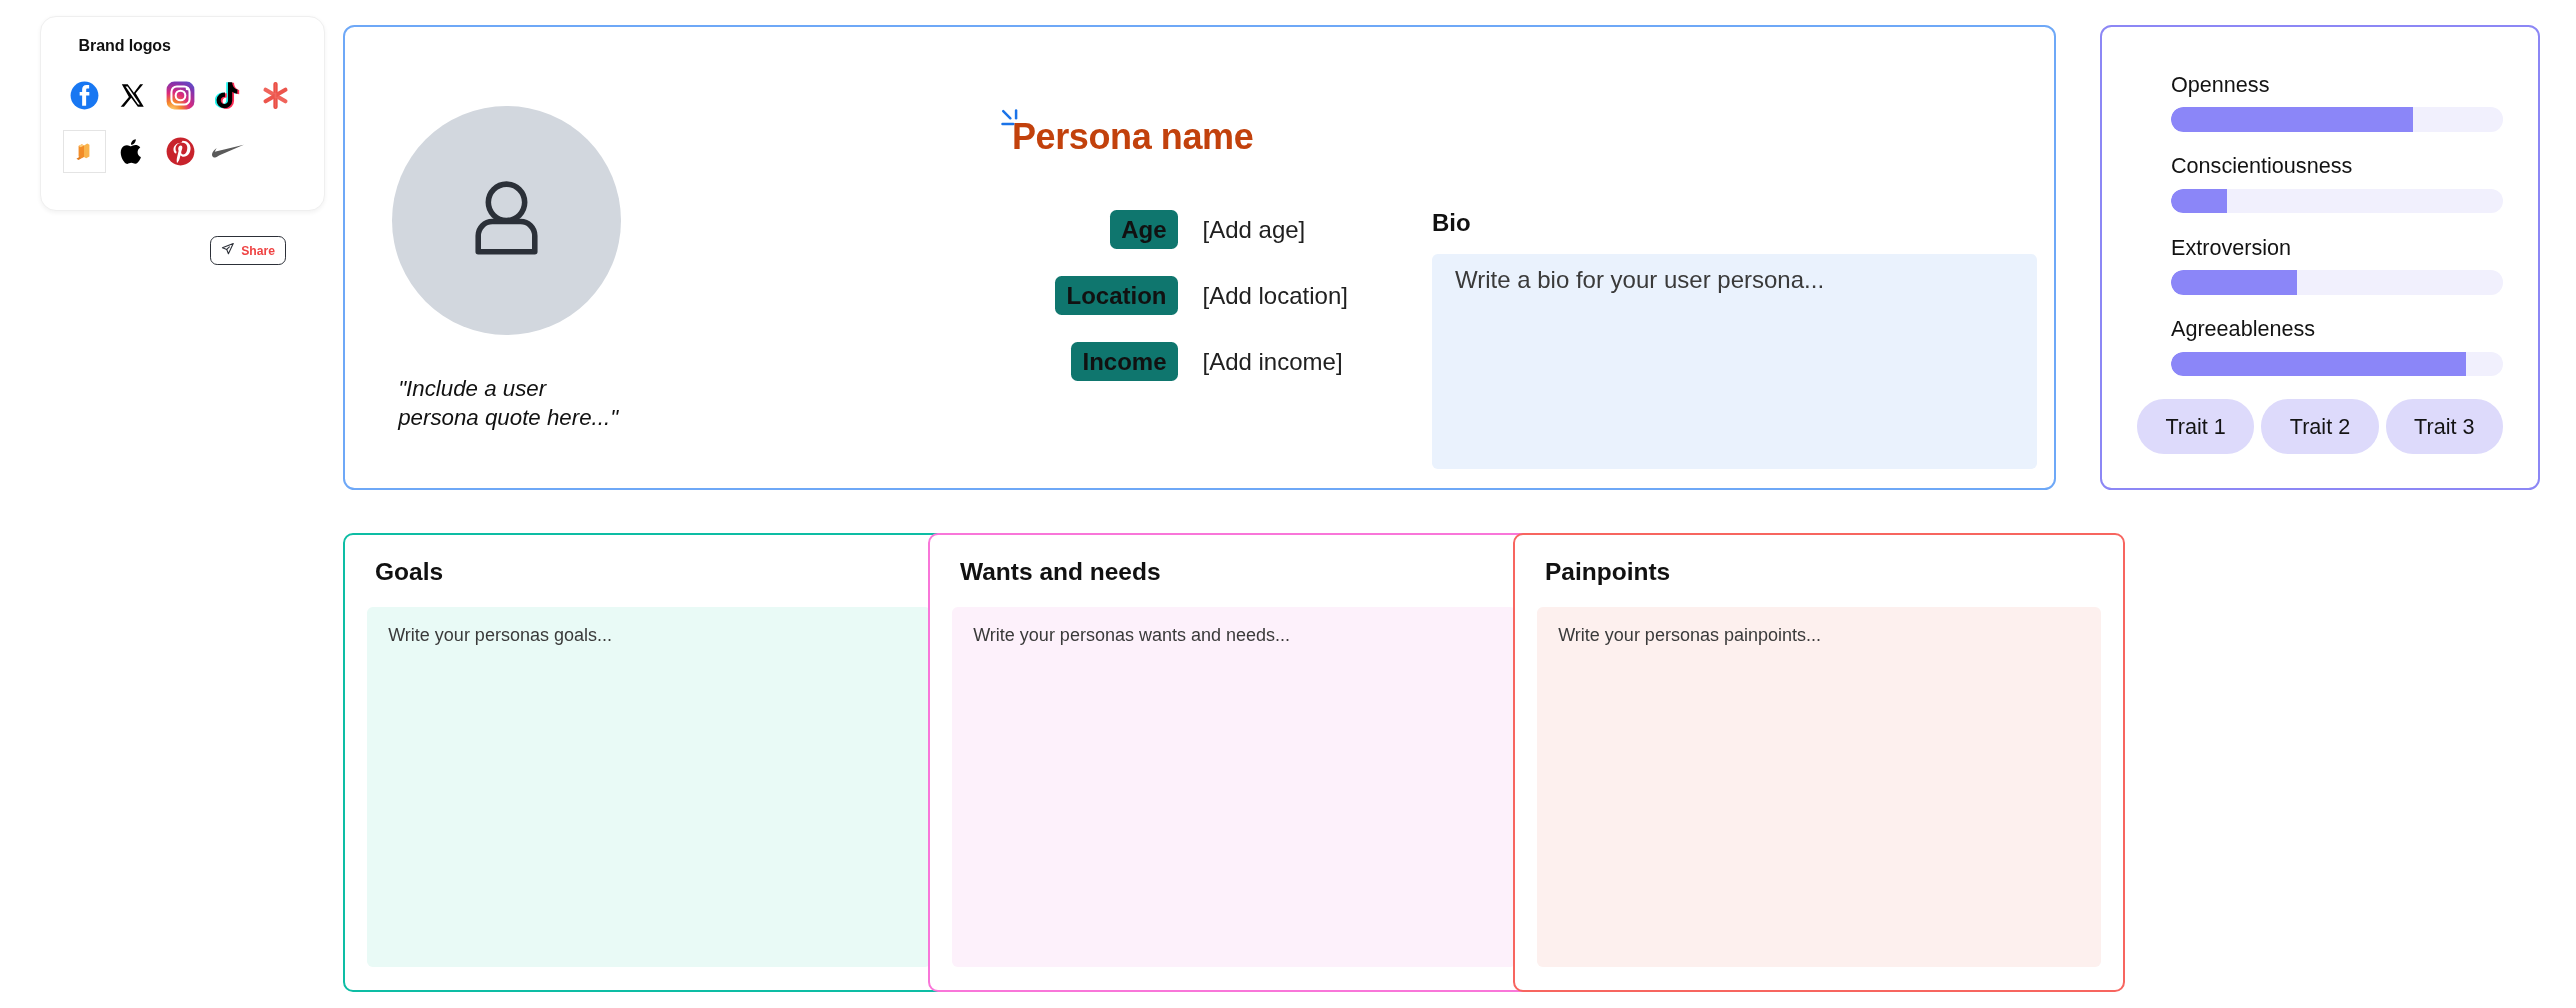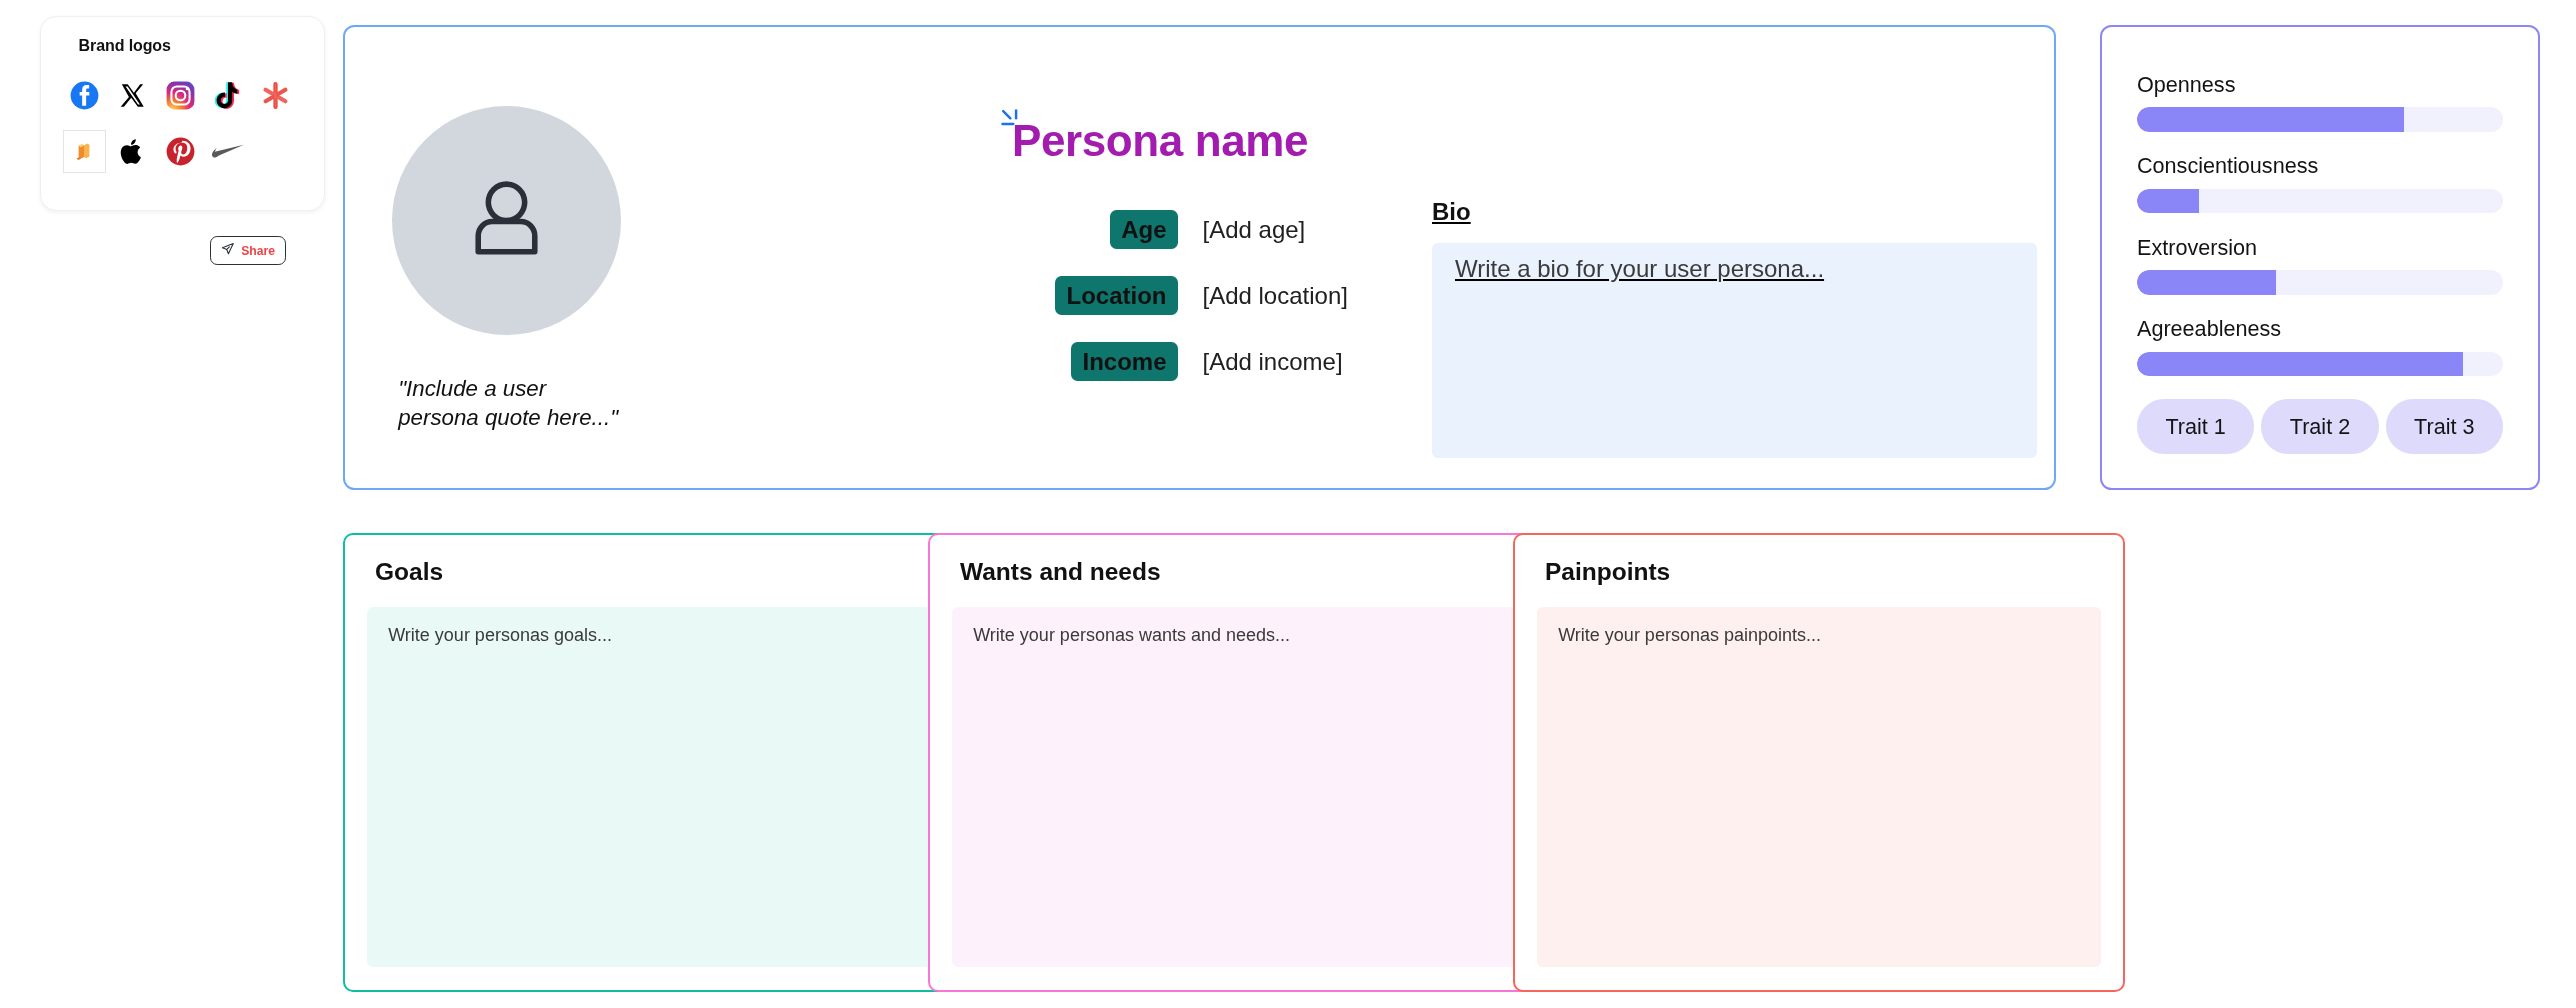--- a/index.html
+++ b/index.html
@@ -38,55 +38,55 @@
     display:flex; align-items:center; justify-content:center; margin:0 auto;
   }
   #persona-quote {
     margin-top:40px; font-size:22.3px; font-style:italic; color:#111; line-height:1.28;
     text-align:left; padding-left:7.2px;
   }
 
   
   #name-wrap { position:absolute; left:667px; top:92px; display:flex; align-items:flex-start; }
   #cursor-mark { position:absolute; left:-11.5px; top:-10px; }
-  #persona-name { font-size:44px; font-weight:700; color:#a21caf; letter-spacing:-0.4px; line-height:1; }
+  #persona-name { font-size:36px; font-weight:700; color:#c2410c; letter-spacing:-0.4px; line-height:1; }
 
   
   #attr-table { position:absolute; left:667px; top:180px; width:404px; }
   .attr-row { display:flex; align-items:center; height:45px; margin-bottom:21px; }
   .attr-row:last-child { margin-bottom:0; }
   .attr-label-wrap { width:166px; display:flex; justify-content:flex-end; }
   .attr-label {
     background:#0f766e; border-radius:6.5px; padding:5.8px 11.5px;
     font-size:24px; font-weight:700; color:#111; white-space:nowrap; cursor:pointer;
   }
   .attr-value { margin-left:24.5px; font-size:24px; color:#202020; white-space:nowrap; cursor:text; }
 
   
-  #bio-block { position:absolute; left:1087px; top:171px; width:605px;text-decoration:underline; }
+  #bio-block { position:absolute; left:1087px; top:182px; width:605px; }
   #bio-title { font-size:24px; font-weight:700; color:#111; }
   #bio-box {
     margin-top:16.6px; width:605px; height:215px; background:#eaf2fd; border-radius:5.8px;
     padding:12px 23px; font-size:24px; color:#3a3a3a; cursor:text;
   }
 
   
   #fav-block { position:absolute; left:1751px; top:173px; width:252px; text-align:center; }
   #fav-title { font-size:24px; font-weight:700; color:#111; display:inline-block; padding-bottom:6.5px; }
   #fav-underline { width:126px; height:4.3px; background:#2f7ff0; margin:0 auto; border-radius:1.4px; }
   #fav-icons { margin-top:24.5px; display:flex; justify-content:space-between; align-items:center; padding:0 5.8px; }
   #fav-icons .fav-cell { width:58px; height:58px; display:flex; align-items:center; justify-content:center; cursor:pointer; }
 
   
   #traits-panel {
     position:absolute; left:2100px; top:25px; width:440px; height:465px;
     border:2.2px solid #8c87f5; border-radius:11.5px; background:#fff;
     padding:45px 35px 0 35px;
   }
-  .trait-row { margin-bottom:21.6px; }
+  .trait-row { margin-bottom:21.6px;margin-left:34px; }
   .trait-name { font-size:21.6px; color:#131313; margin-bottom:9.4px; }
   .trait-track { width:100%; height:24.5px; background:#f1f0fd; border-radius:12.2px; overflow:hidden; }
   .trait-fill { height:100%; background:#8b86f8; border-radius:12.2px 0 0 12.2px; }
   #trait-pills { margin-top:23px; display:flex; gap:7px; }
   .trait-pill {
     flex:1; height:55px; background:#dddafb; border-radius:27px;
     display:flex; align-items:center; justify-content:center;
     font-size:21.6px; color:#141414; cursor:pointer;
   }
 

